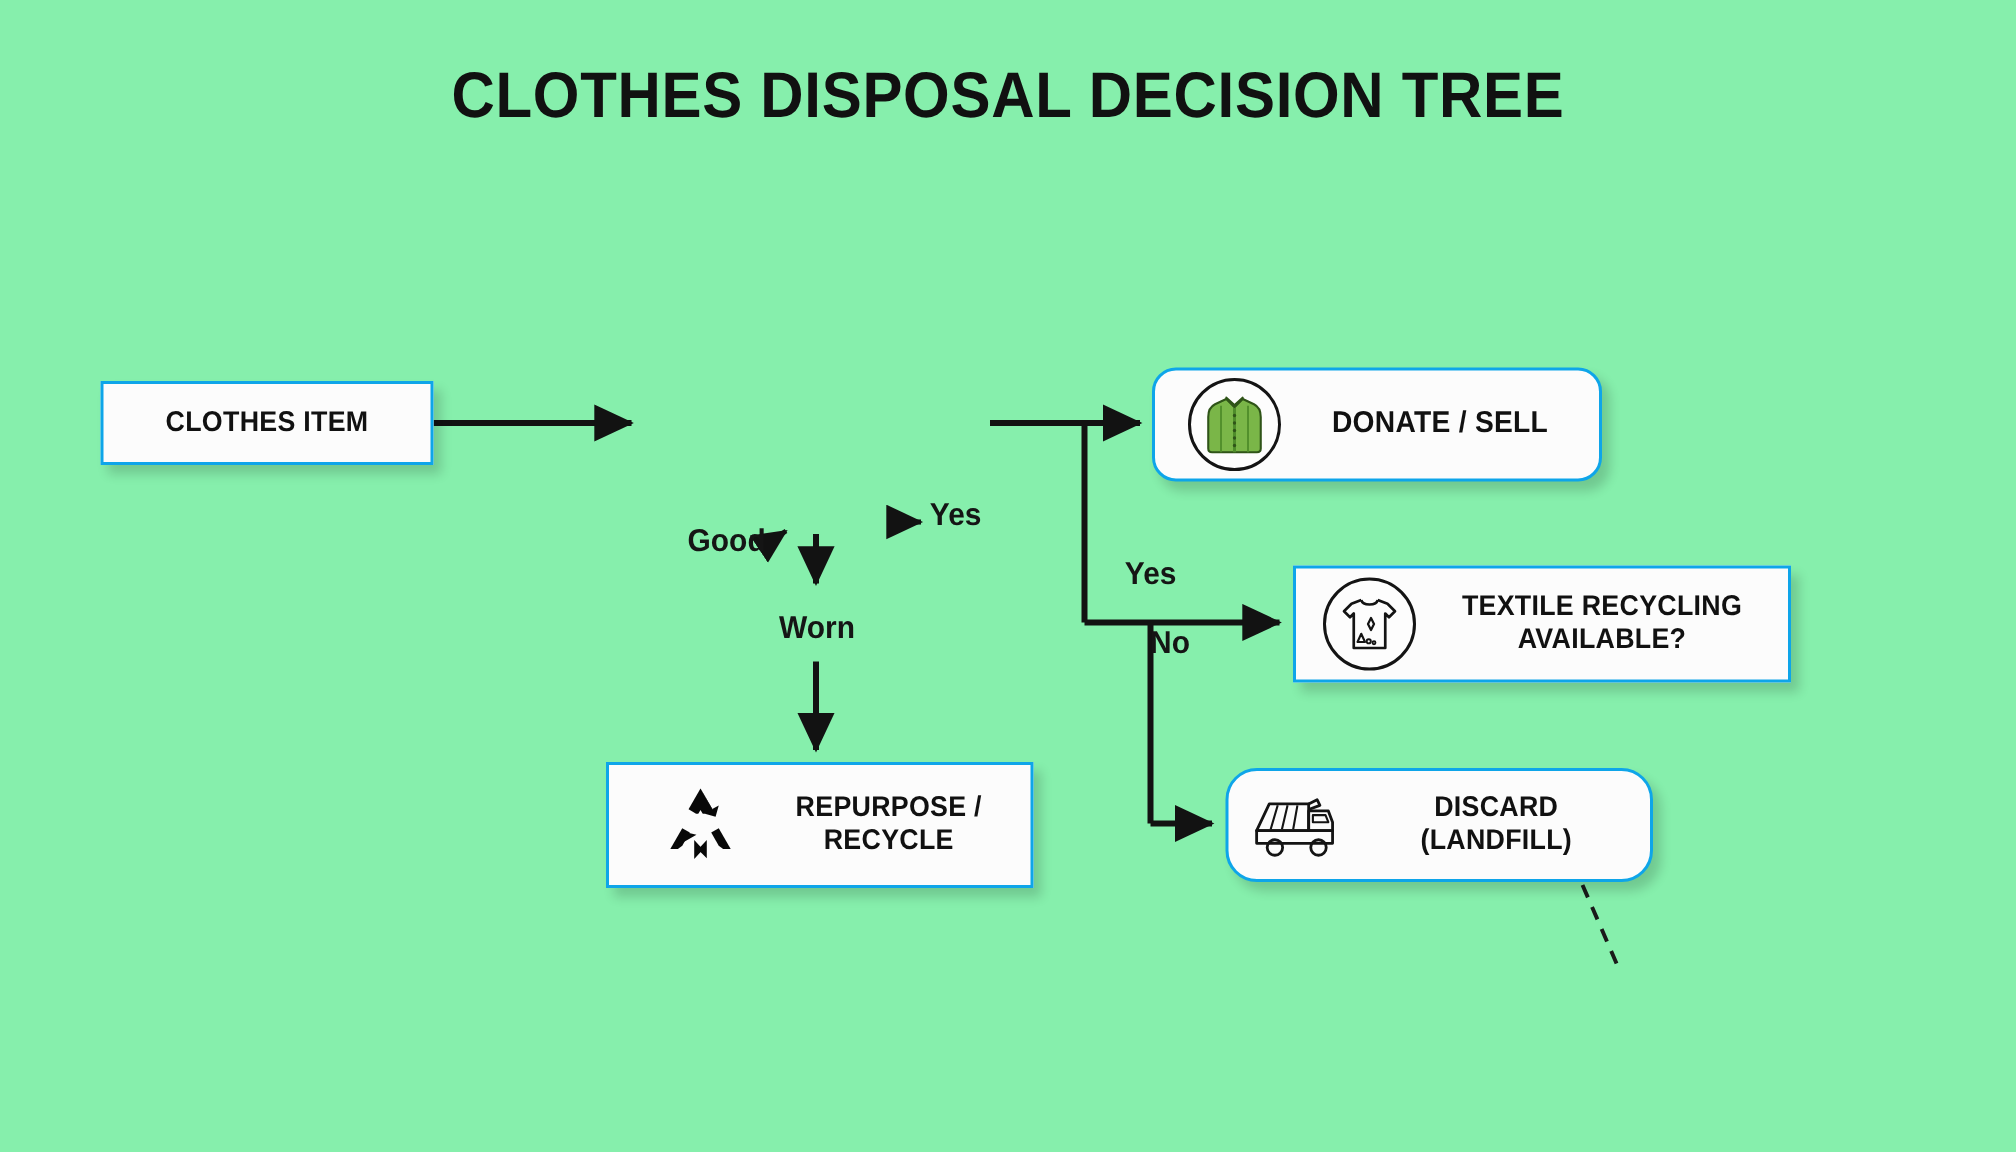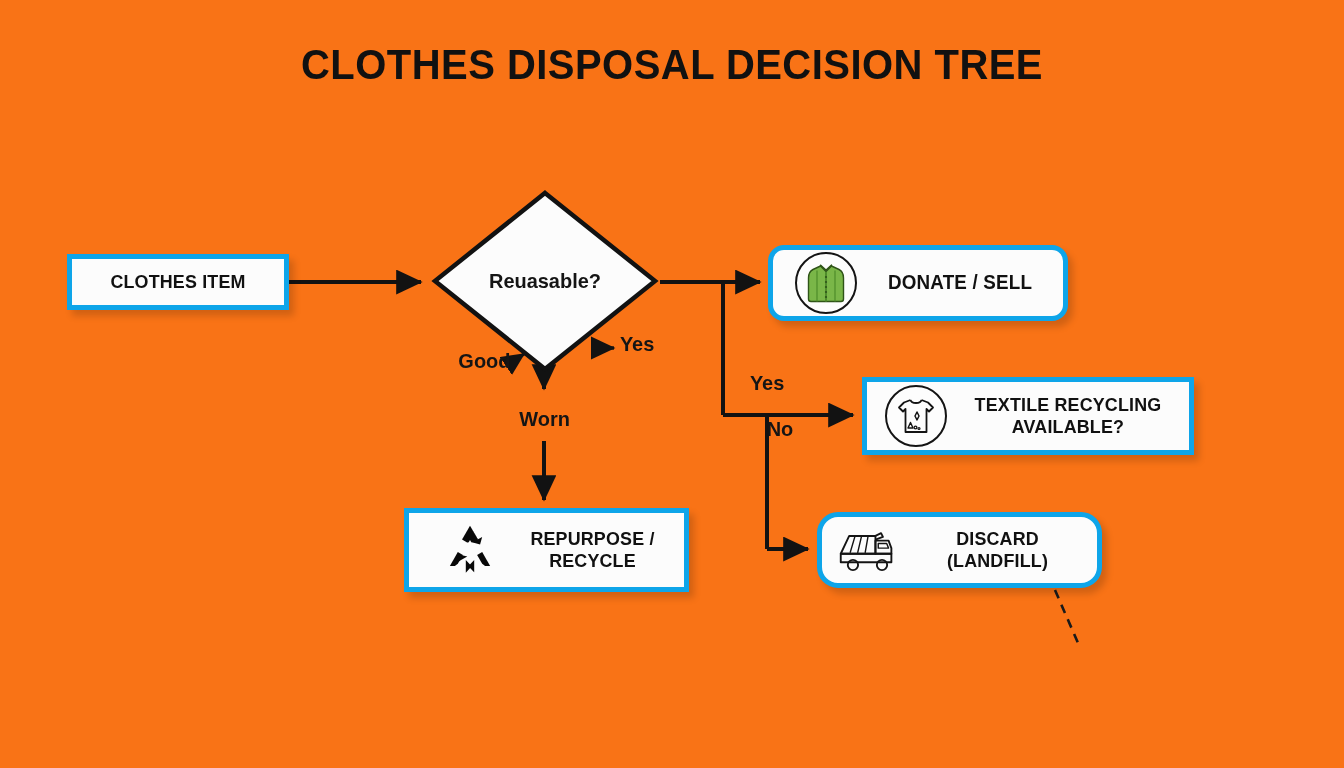--- a/index.html
+++ b/index.html
@@ -8,21 +8,21 @@
     background: #ffffff;
   }
   body {
     font-family: "Liberation Sans", sans-serif;
     -webkit-font-smoothing: antialiased;
   }
   #canvas {
     position: relative;
     width: 1344px;
     height: 768px;
-    background: #f97316;
+    background: #86efac;
     overflow: hidden;
   }
 
   
   #title {
     position: absolute;
     left: 0;
     top: 40px;
     width: 1344px;
     text-align: center;
@@ -42,21 +42,21 @@
     top: 0;
     width: 1344px;
     height: 768px;
   }
 
   
   .node {
     position: absolute;
     box-sizing: border-box;
     background: #fcfcfc;
-    border: 5px solid #0ea5e9;
+    border: 2px solid #0ea5e9;
     box-shadow: 5px 6px 7px rgba(0,0,0,0.16);
     display: flex;
     align-items: center;
     z-index: 3;
   }
   .node.centered { justify-content: center; }
   .node .label {
     font-weight: bold;
     color: #111111;
     letter-spacing: 0.2px;
@@ -217,26 +217,20 @@
 
     <path d="M506,366 L524,354" stroke="#121212" stroke-width="3.2" fill="none" marker-end="url(#ah-sm)"></path>
 
     <path d="M1055,590 L1078,643" stroke="#1a1a1a" stroke-width="2.6" fill="none" stroke-dasharray="9 7"></path>
   </svg>
 
   <div class="node centered" id="node-clothes-item">
     <div class="label">CLOTHES ITEM</div>
   </div>
 
-  <div id="node-reusable">
-    <svg class="dia-svg" width="230" height="186" viewBox="0 0 230 186" xmlns="http://www.w3.org/2000/svg">
-      <polygon points="115,5 225,93 115,181 5,93" fill="#fcfcfc" stroke="#121212" stroke-width="4.5" stroke-linejoin="miter"></polygon>
-    </svg>
-    <div class="label">Reuasable?</div>
-  </div>
 
   <div class="node" id="node-donate-sell">
     <div class="icon-circle">
       <svg width="42" height="44" viewBox="0 0 42 44" xmlns="http://www.w3.org/2000/svg">
 
         <path d="M15.5,4 L21,9 L26.5,4 L26.5,8.5 L21,12.5 L15.5,8.5 Z" fill="#5f9e35" stroke="#2f5418" stroke-width="1.2" stroke-linejoin="round"></path>
 
         <path d="M15.5,5 L8,8.5 C5,10 3.5,13 3.5,17 L3.5,38 C3.5,39.5 4.3,40.5 6,40.5
                  L36,40.5 C37.7,40.5 38.5,39.5 38.5,38 L38.5,17 C38.5,13 37,10 34,8.5
                  L26.5,5 L21,10.5 Z" fill="#7ab648" stroke="#2f5418" stroke-width="1.4" stroke-linejoin="round"></path>

